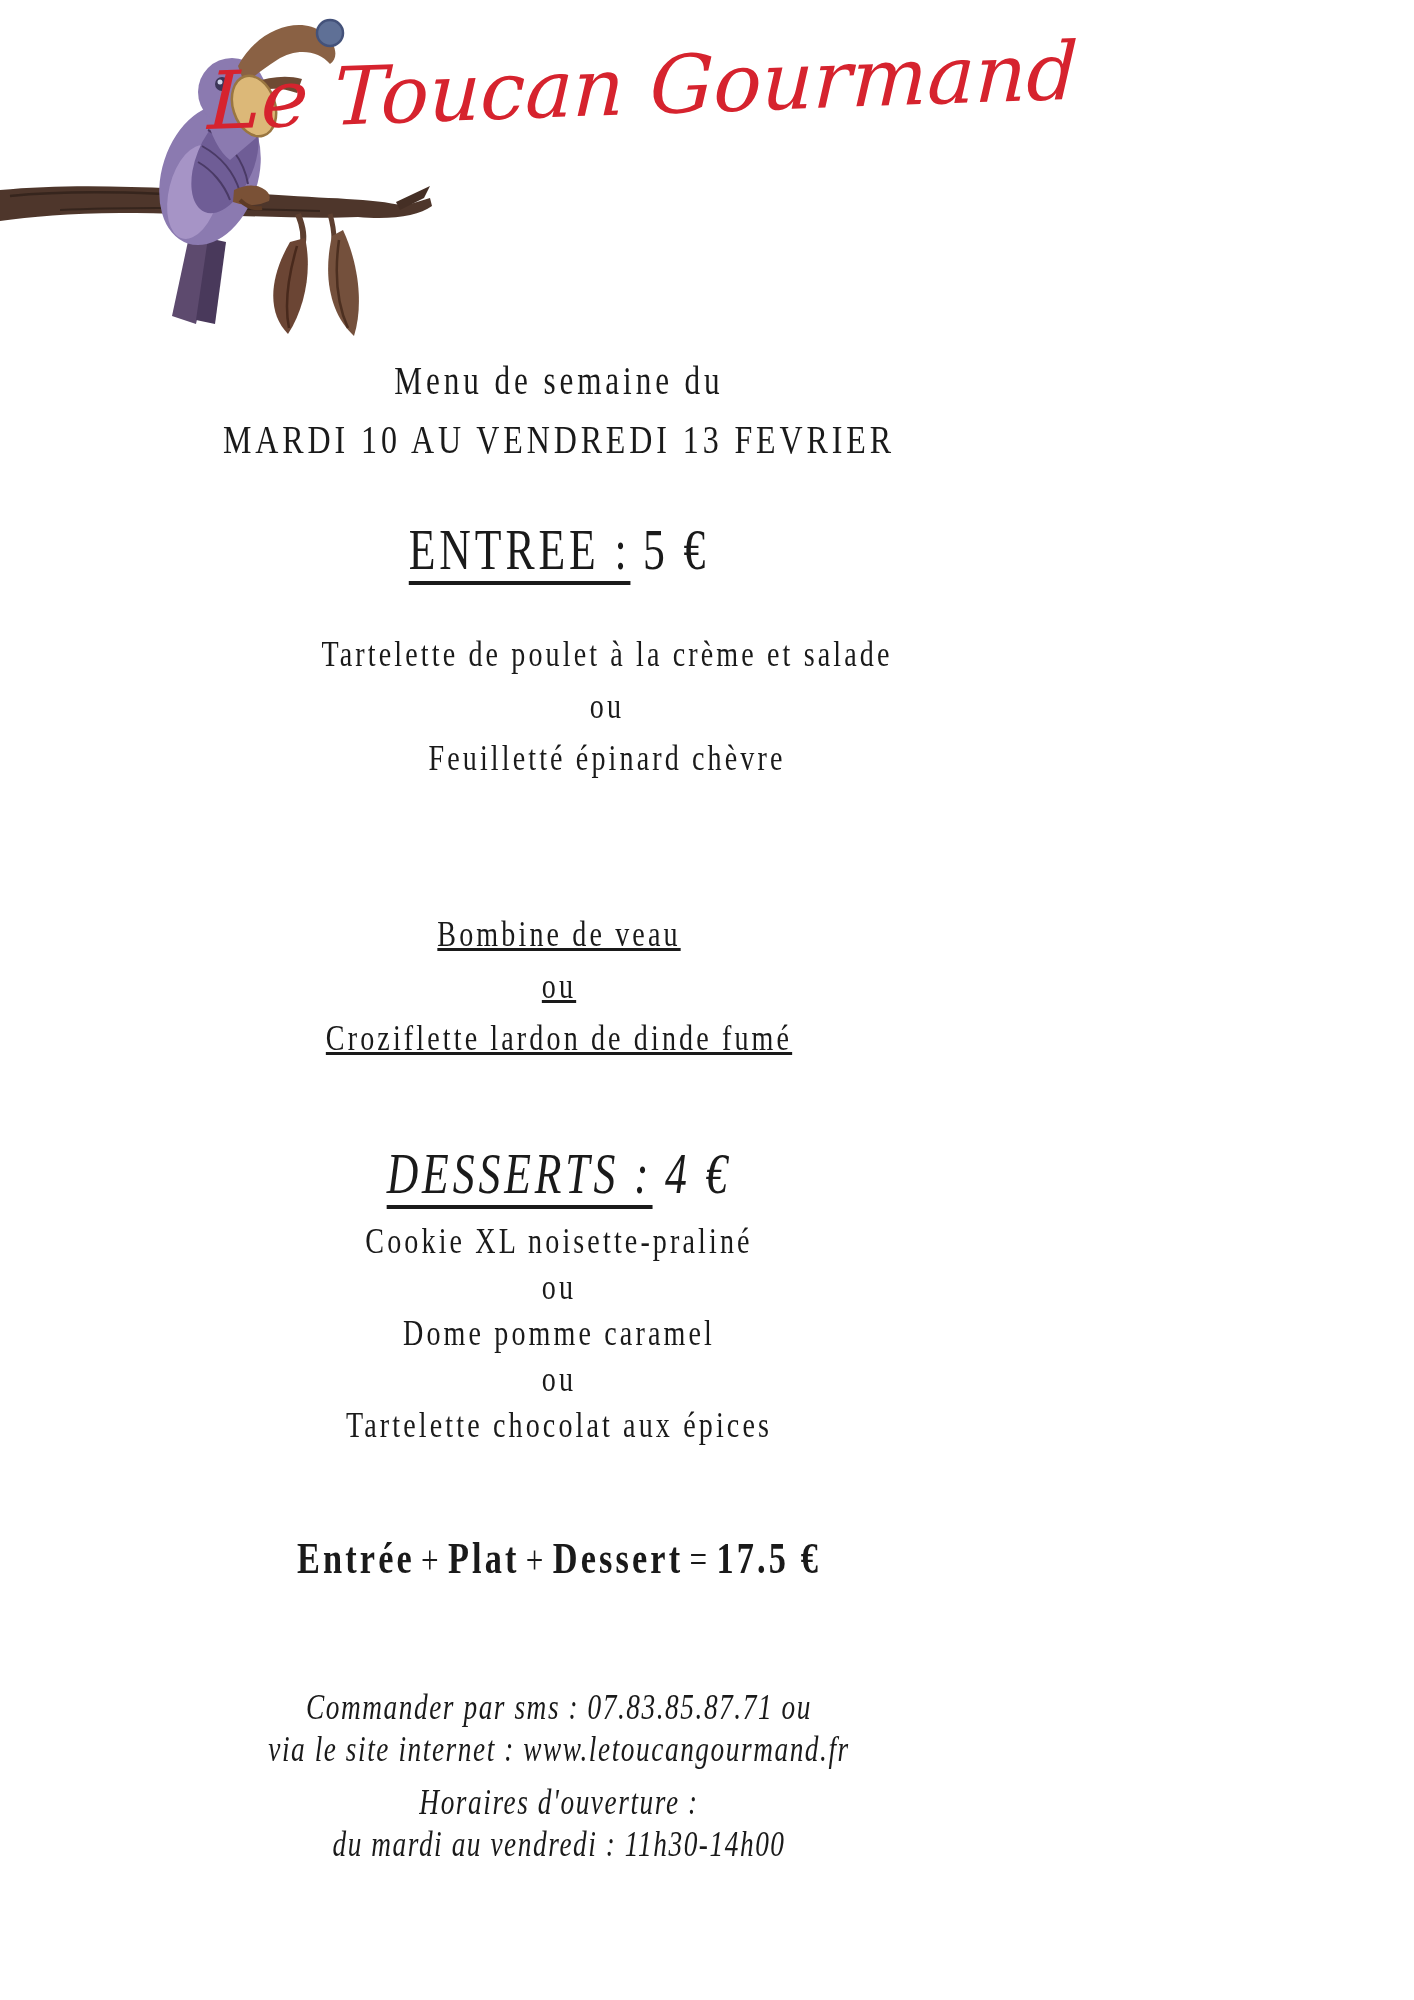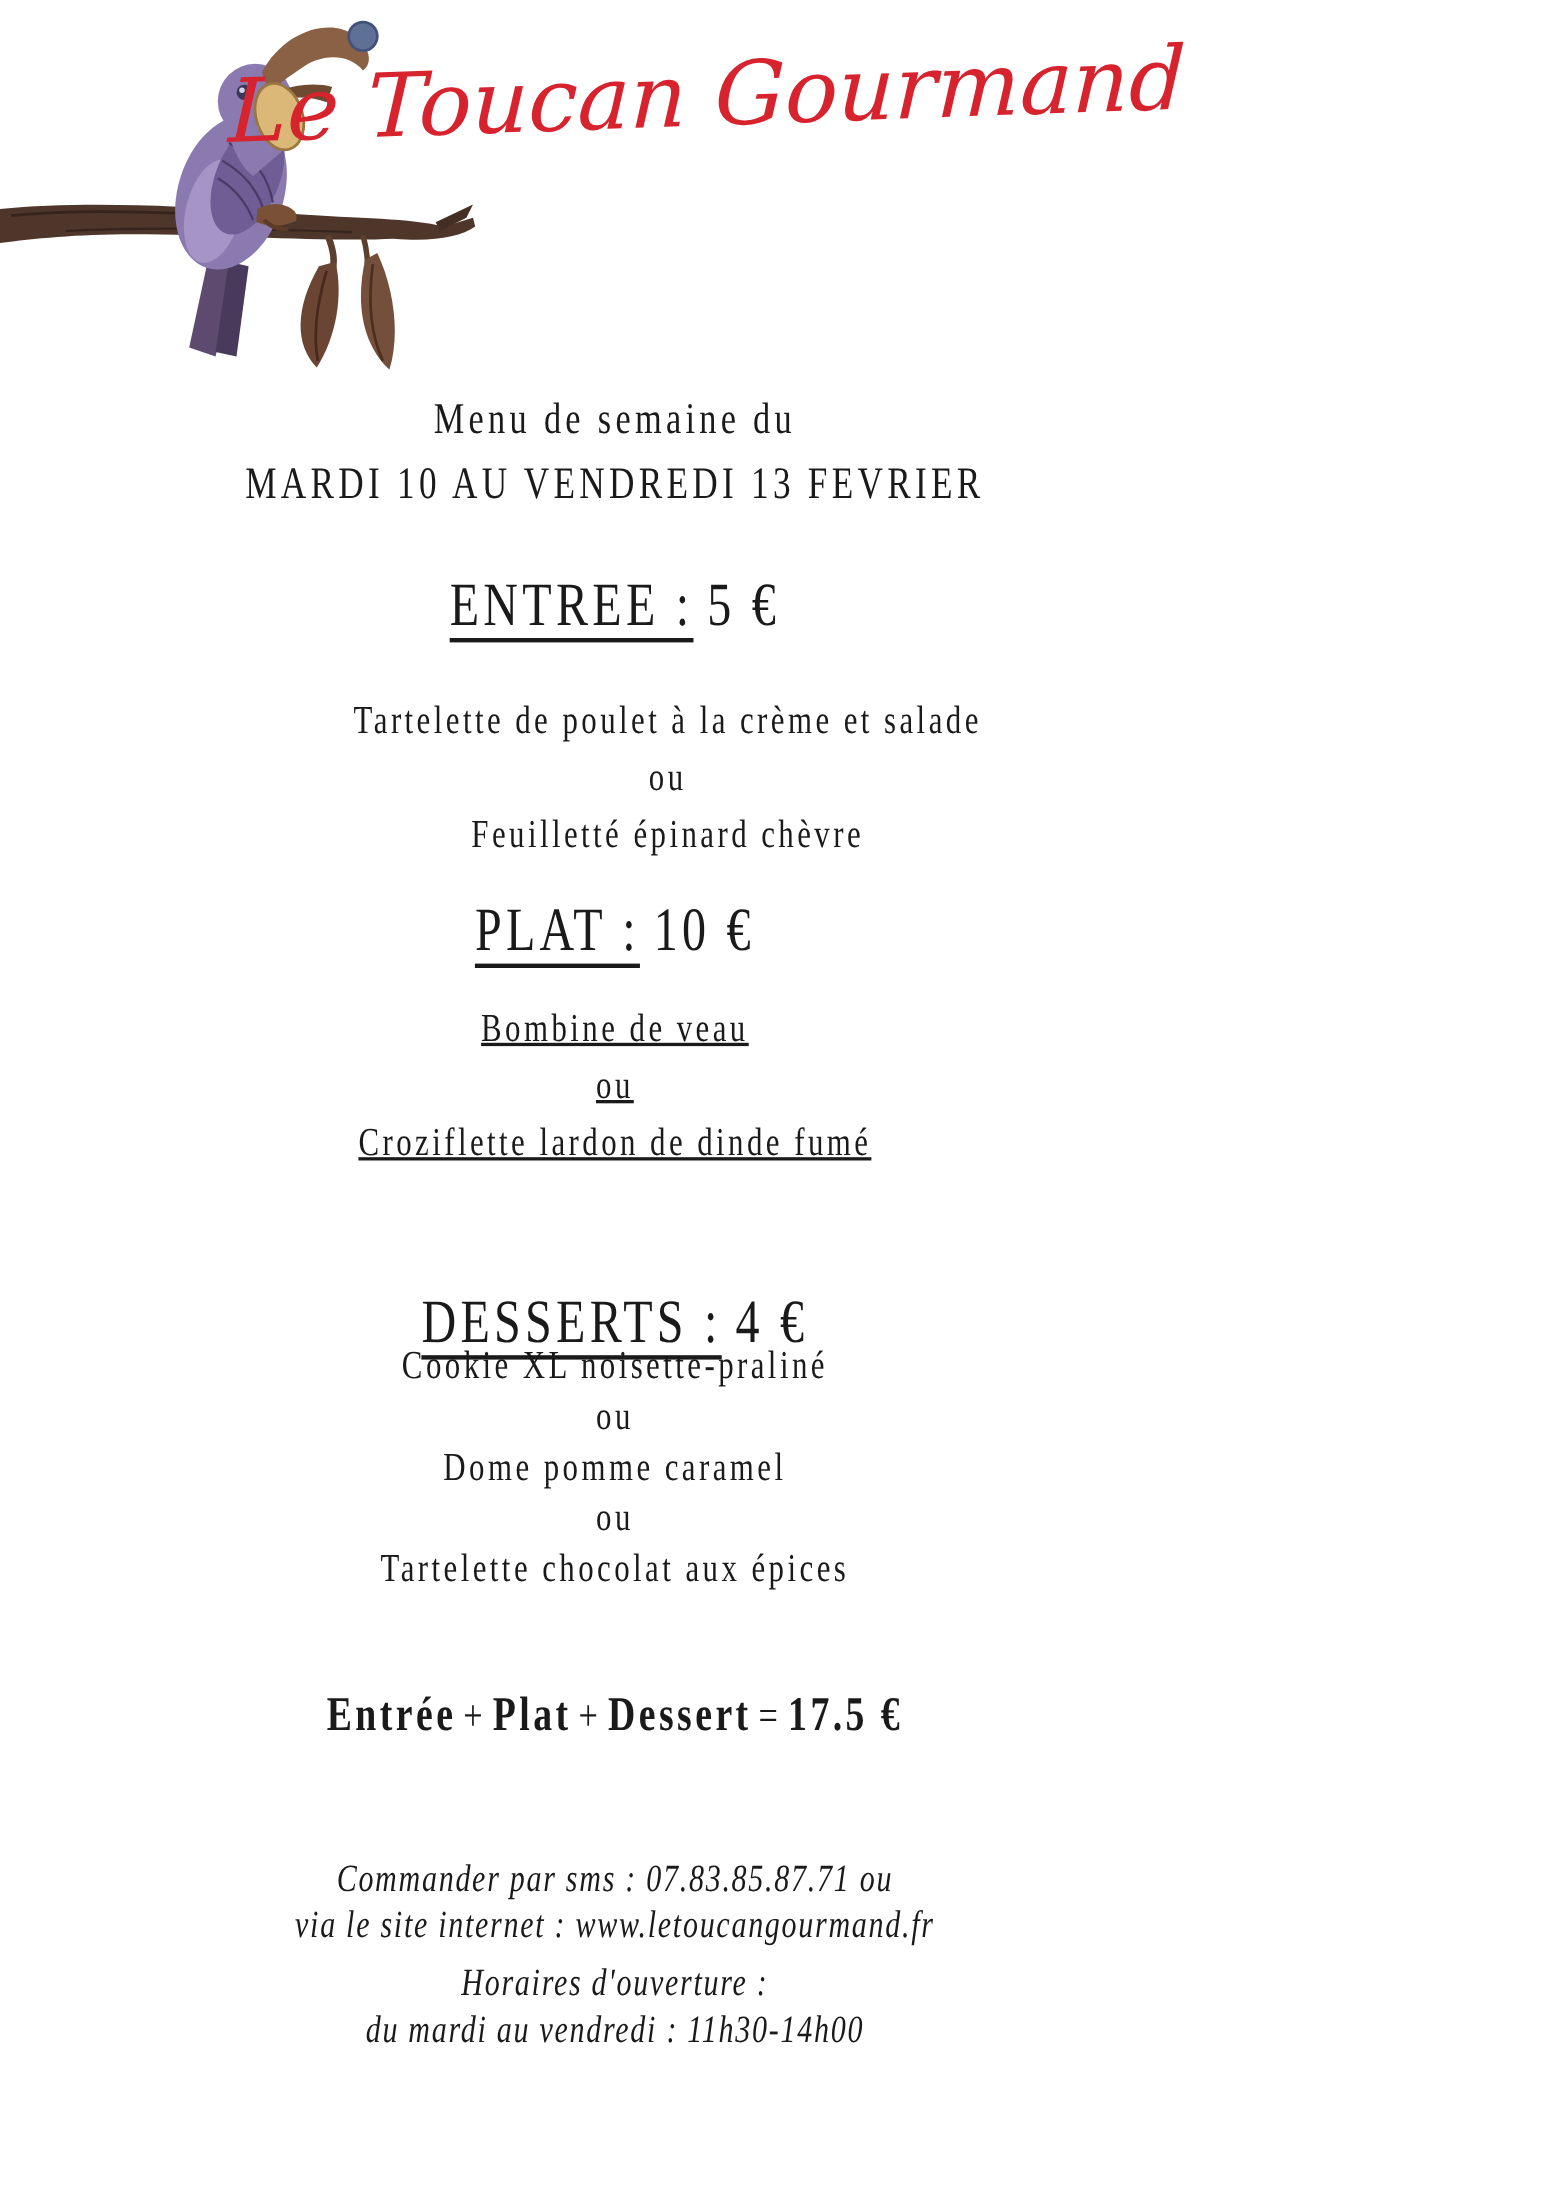--- a/index.html
+++ b/index.html
@@ -21,21 +21,21 @@
     transform-origin:0 50%;
   }
   
   .col { position:absolute; left:0; width:1118px; text-align:center;margin-top:30px; }
   .t { display:block; transform:scaleX(0.78); transform-origin:50% 50%; }
   .week { top:322px; font-size:40px; line-height:58px; letter-spacing:5px; }
   .week .caps { font-size:41px; }
   .sec { font-size:56px; letter-spacing:5px; line-height:60px; }
   .sec-entree   { top:490px; }
   .sec-plat     { top:786px; }
-  .sec-desserts { top:1142px; }
+  .sec-desserts { top:1114px;font-style:italic; }
   .u { text-decoration:underline; text-decoration-thickness:3.5px; text-underline-offset:12px; }
   .sec-price { margin-left:16px; }
   .items { font-size:36px; letter-spacing:4px; }
   .items-entree   { top:598px;  line-height:52px;padding-left:48px; }
   .items-plat     { top:878px;  line-height:52px;text-decoration:underline; }
   .items-desserts { top:1188px; line-height:46px; }
   .formula { top:1498px; font-size:44px; line-height:62px; letter-spacing:4px; font-weight:700; }
   .formula .op { font-weight:400; margin:0 8px; font-size:40px; }
   .foot { font-style:italic; font-size:35px; letter-spacing:2px; line-height:42px; }
   .foot-contact { top:1657px; }
@@ -102,23 +102,20 @@
 
   <div class="col sec sec-entree">
     <span class="t"><span class="u">ENTREE :</span><span class="sec-price">5 €</span></span>
   </div>
   <div class="col items items-entree">
     <span class="t">Tartelette de poulet à la crème et salade</span>
     <span class="t">ou</span>
     <span class="t">Feuilletté épinard chèvre</span>
   </div>
 
-  <div class="col sec sec-plat">
-    <span class="t"><span class="u">PLAT :</span><span class="sec-price">10 €</span></span>
-  </div>
   <div class="col items items-plat">
     <span class="t">Bombine de veau</span>
     <span class="t">ou</span>
     <span class="t">Croziflette lardon de dinde fumé</span>
   </div>
 
   <div class="col sec sec-desserts">
     <span class="t"><span class="u">DESSERTS :</span><span class="sec-price">4 €</span></span>
   </div>
   <div class="col items items-desserts">

